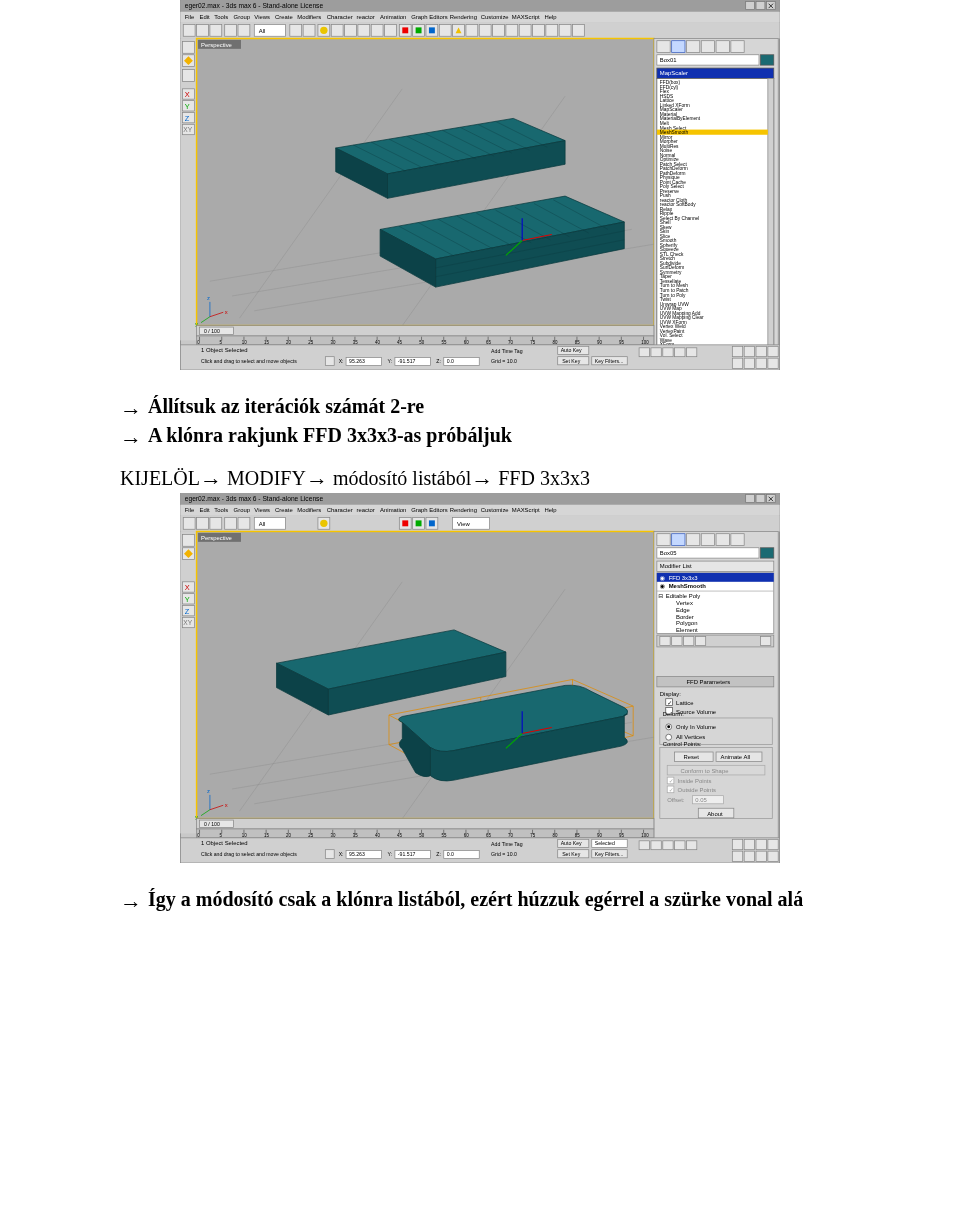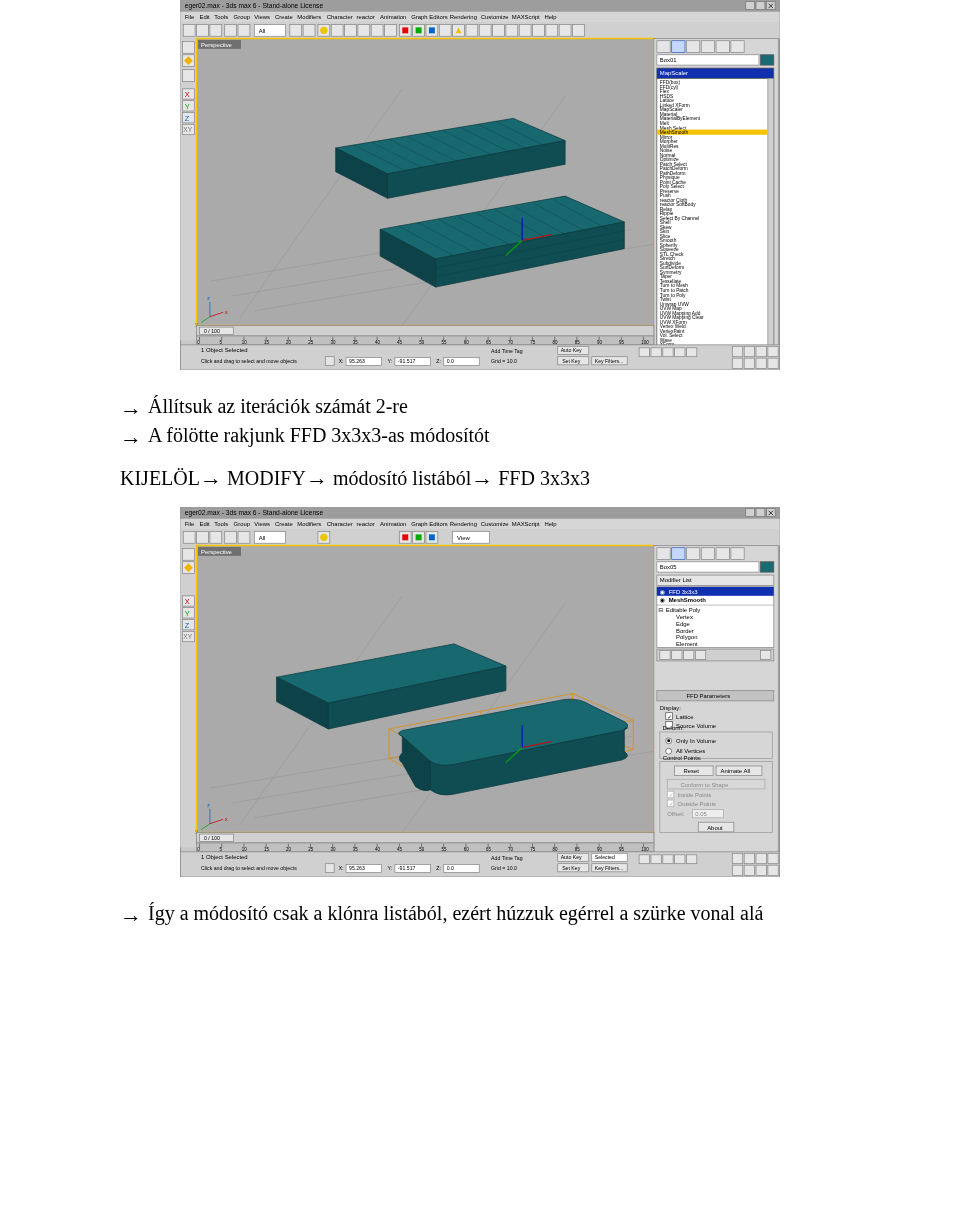--- a/index.html
+++ b/index.html
@@ -19,38 +19,39 @@
     text-align: center;
     margin: 0 0 18px 0;
   }
   svg.mock-screenshot {
     display: inline-block;
   }
   ul.arrow-list {
     list-style: none;
     padding: 0;
     margin: 10px 0 14px 0;
+    font-weight: bold;
   }
   ul.arrow-list > li {
     position: relative;
     padding-left: 28px;
     margin: 2px 0;
     line-height: 1.35;
   }
   ul.arrow-list > li::before {
     content: "\2192";
     position: absolute;
     left: 0;
     top: 0;
     font-size: 22px;
     font-family: Arial, sans-serif;
     font-weight: bold;
   }
   p.path-line {
-    margin: 6px 0 14px 0;
+    margin: 6px 0 0 0;
     line-height: 1.35;
   }
   .arrow-inline {
     font-family: Arial, sans-serif;
     font-weight: bold;
     font-size: 22px;
   }
 </style>
 </head>
 <body>
@@ -383,21 +384,21 @@
     <rect x="746" y="484" width="14" height="14" fill="#e6e6e6" stroke="#888"></rect>
     <rect x="762" y="484" width="14" height="14" fill="#e6e6e6" stroke="#888"></rect>
     <rect x="778" y="484" width="14" height="14" fill="#e6e6e6" stroke="#888"></rect>
     <rect x="794" y="484" width="14" height="14" fill="#e6e6e6" stroke="#888"></rect>
   </g>
 </svg>
 </div>
 
 <ul class="arrow-list">
   <li>Állítsuk az iterációk számát 2-re</li>
-  <li>A fölötte rakjunk FFD 3x3x3-as módosítót</li>
+  <li>A klónra rakjunk FFD 3x3x3-as próbáljuk</li>
 </ul>
 
 <p class="path-line">
   <span>KIJELÖL</span><span class="arrow-inline">→</span>
   <span>MODIFY</span><span class="arrow-inline">→</span>
   <span>módosító listából</span><span class="arrow-inline">→</span>
   <span>FFD 3x3x3</span>
 </p>
 
 <div class="figure-wrap">

